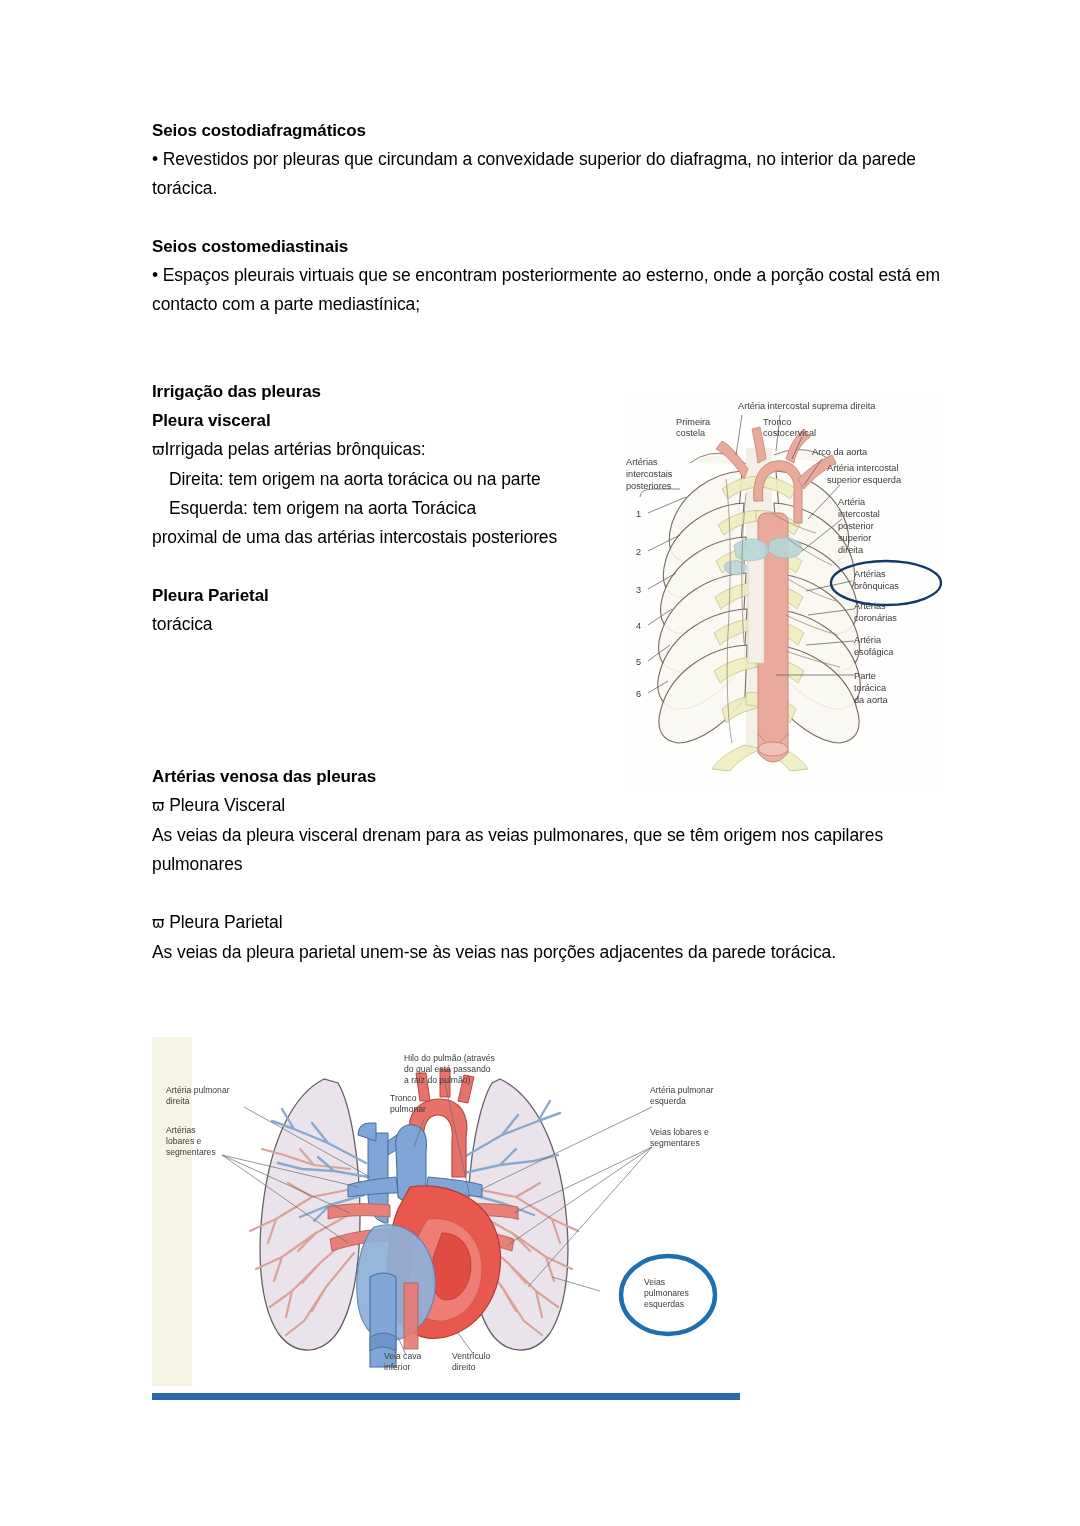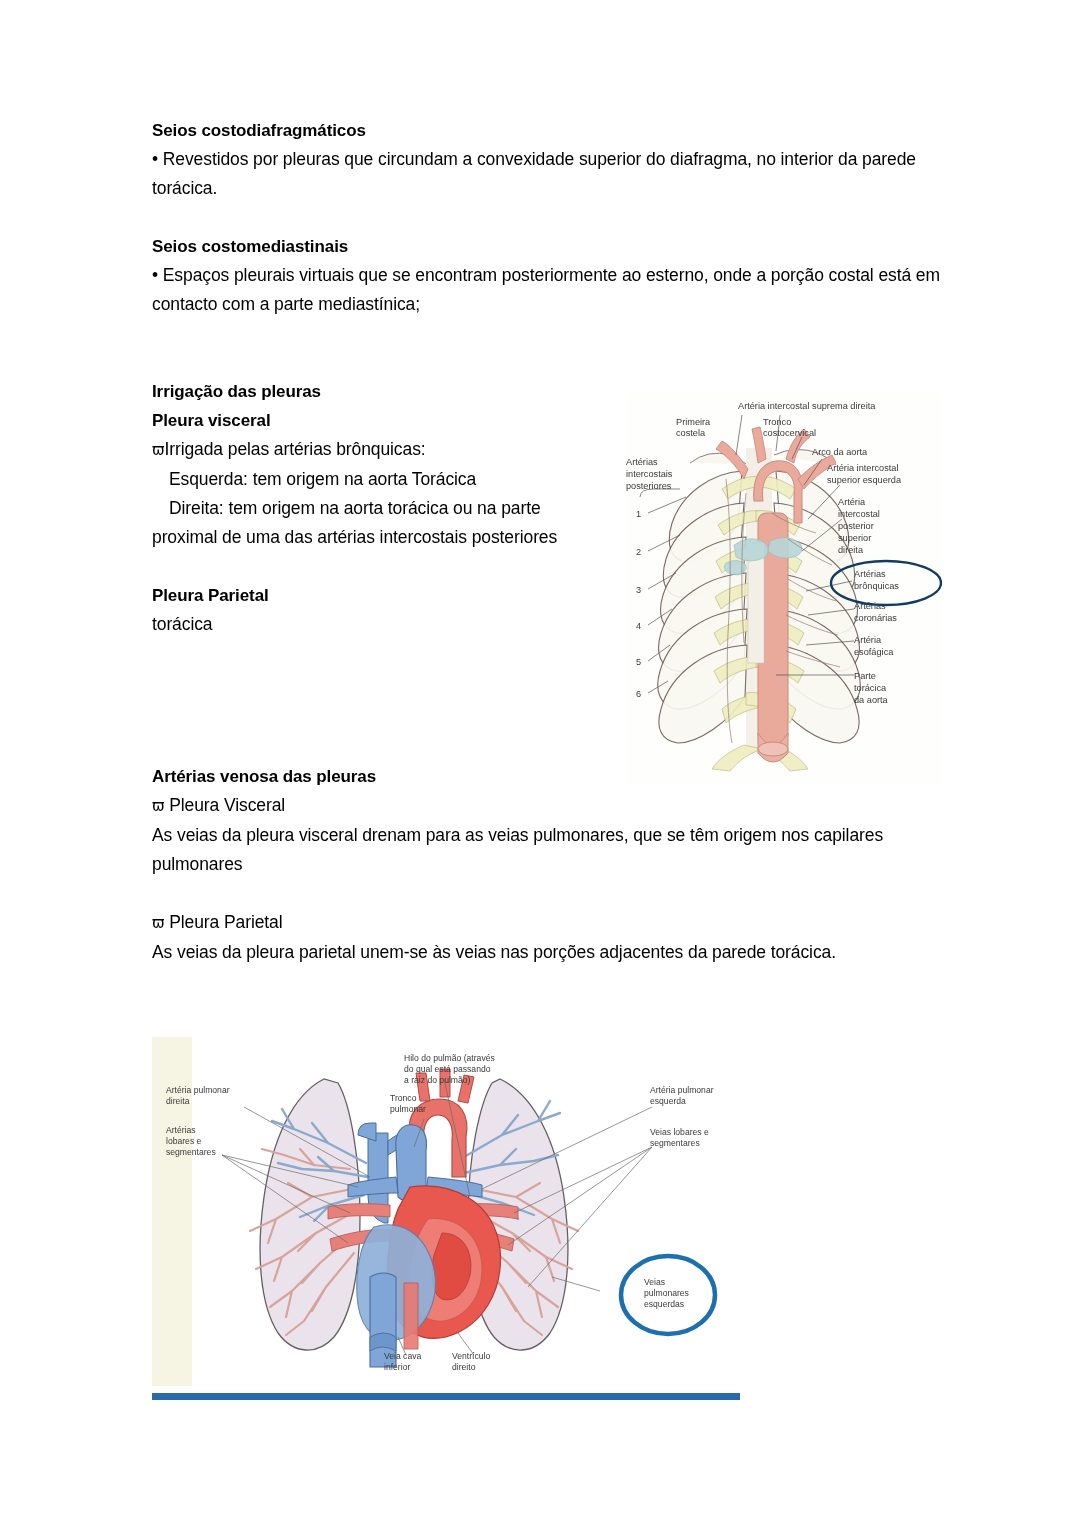--- a/index.html
+++ b/index.html
@@ -92,22 +92,22 @@
 
     <div class="gap"></div>
 
 
     <div class="gap"></div>
 
     <div class="narrow">
       <div class="h">Irrigação das pleuras</div>
       <div class="h">Pleura visceral</div>
       <div class="p"><span class="bullet-w">ϖ</span><span>Irrigada pelas artérias brônquicas:</span></div>
+      <div class="p indent">Direita: tem origem na aorta torácica ou na parte</div>
       <div class="p indent">Esquerda: tem origem na aorta Torácica</div>
-      <div class="p indent">Direita: tem origem na aorta torácica ou na parte</div>
       <div class="p">proximal de uma das artérias intercostais posteriores</div>
 
       <div class="gap"></div>
 
       <div class="h">Pleura Parietal</div>
       <div class="p">torácica</div>
     </div>
 
     <div style="height:123px"></div>
 

